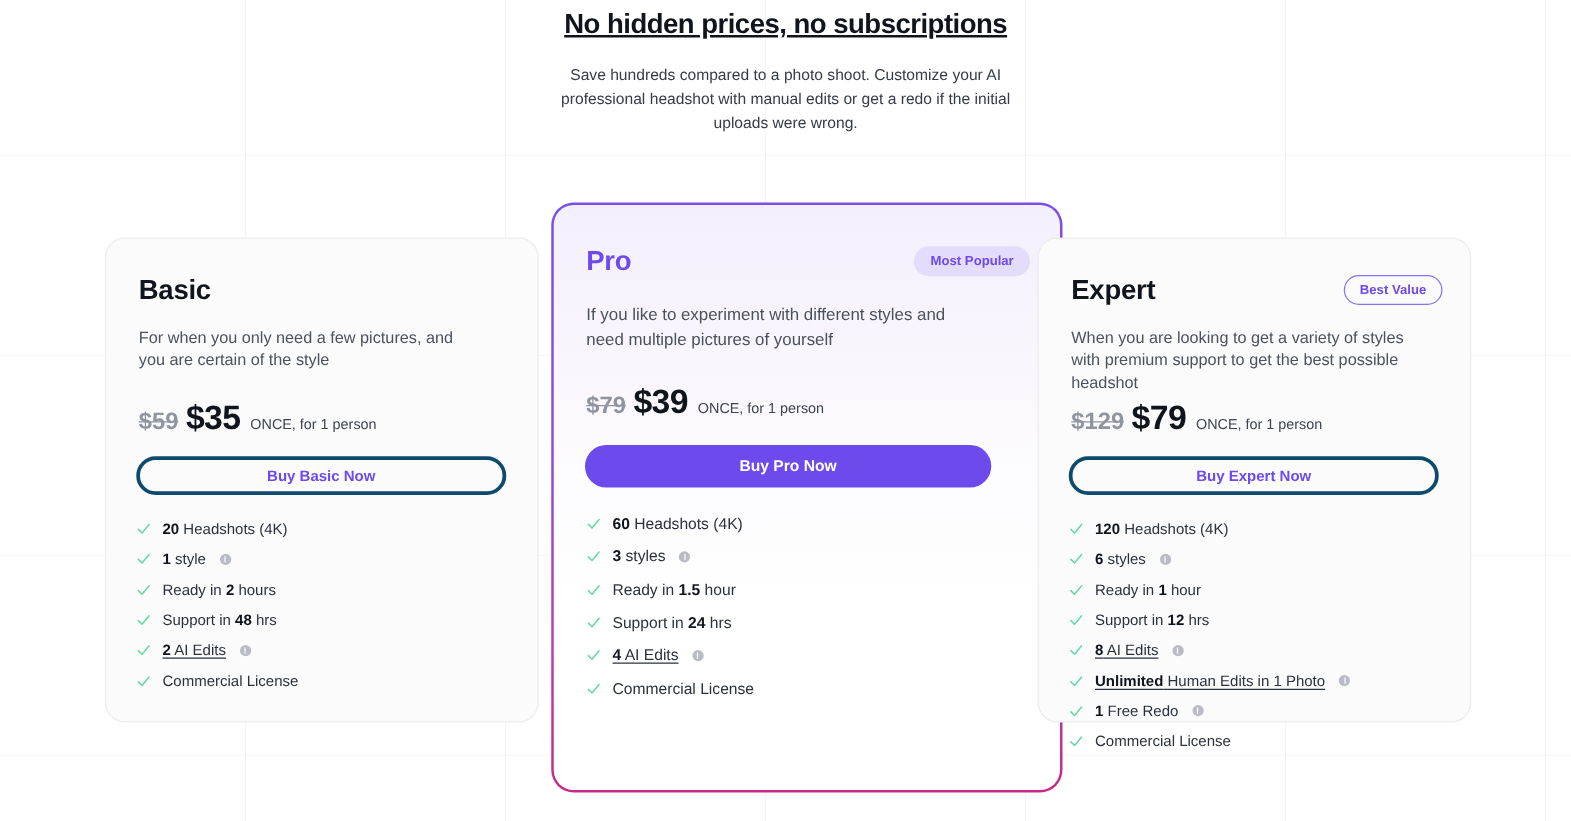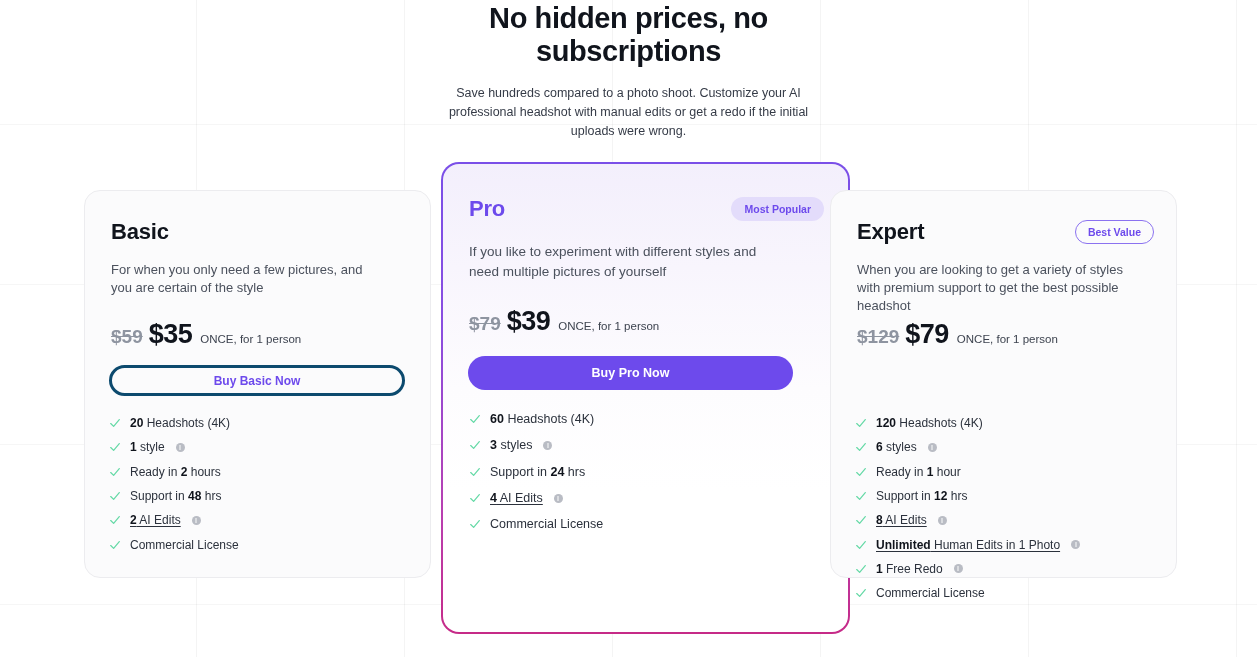--- a/index.html
+++ b/index.html
@@ -36,27 +36,28 @@
     width: 1257px;
     height: 657px;
   }
 
   
   .header {
     padding-top: 2px;
     text-align: center;
   }
   .headline {
-    font-size: 29px;
+    font-size: 22px;
     line-height: 33px;
     font-weight: bold;
     letter-spacing: -0.4px;
     color: #10141c;
     width: 420px;
     margin: 0 auto;
+    text-decoration: underline;
   }
   .subhead {
     margin: 16px auto 0;
     width: 400px;
     font-size: 12.5px;
     line-height: 19px;
     color: #353b47;
   }
 
   
@@ -376,20 +377,26 @@
                 <svg class="check" viewBox="0 0 14 14">
                   <path d="M2 7.6 L5.4 11 L12 3" fill="none" stroke="#63d9a5" stroke-width="1.4" stroke-linecap="round" stroke-linejoin="round"></path>
                 </svg>
                 <span class="feature-text"><b>3</b> styles</span>
                 <span class="info"></span>
               </li>
               <li class="feature">
                 <svg class="check" viewBox="0 0 14 14">
                   <path d="M2 7.6 L5.4 11 L12 3" fill="none" stroke="#63d9a5" stroke-width="1.4" stroke-linecap="round" stroke-linejoin="round"></path>
                 </svg>
+                <span class="feature-text">Ready in <b>1.5</b> hour</span>
+              </li>
+              <li class="feature">
+                <svg class="check" viewBox="0 0 14 14">
+                  <path d="M2 7.6 L5.4 11 L12 3" fill="none" stroke="#63d9a5" stroke-width="1.4" stroke-linecap="round" stroke-linejoin="round"></path>
+                </svg>
                 <span class="feature-text">Support in <b>24</b> hrs</span>
               </li>
               <li class="feature">
                 <svg class="check" viewBox="0 0 14 14">
                   <path d="M2 7.6 L5.4 11 L12 3" fill="none" stroke="#63d9a5" stroke-width="1.4" stroke-linecap="round" stroke-linejoin="round"></path>
                 </svg>
                 <span class="feature-text underlined"><b>4</b> AI Edits</span>
                 <span class="info"></span>
               </li>
               <li class="feature">
@@ -408,20 +415,21 @@
         <div class="plan-head">
           <div class="plan-name">Expert</div>
           <div class="badge badge-outline">Best Value</div>
         </div>
         <div class="plan-desc">When you are looking to get a variety of styles with premium support to get the best possible headshot</div>
         <div class="price-row">
           <span class="price-old">$129</span>
           <span class="price-new">$79</span>
           <span class="price-note">ONCE, for 1 person</span>
         </div>
+        <div class="cta cta-outline">Buy Expert Now</div>
         <ul class="features">
             <li class="feature">
               <svg class="check" viewBox="0 0 14 14">
                 <path d="M2 7.6 L5.4 11 L12 3" fill="none" stroke="#63d9a5" stroke-width="1.4" stroke-linecap="round" stroke-linejoin="round"></path>
               </svg>
               <span class="feature-text"><b>120</b> Headshots (4K)</span>
             </li>
             <li class="feature">
               <svg class="check" viewBox="0 0 14 14">
                 <path d="M2 7.6 L5.4 11 L12 3" fill="none" stroke="#63d9a5" stroke-width="1.4" stroke-linecap="round" stroke-linejoin="round"></path>

